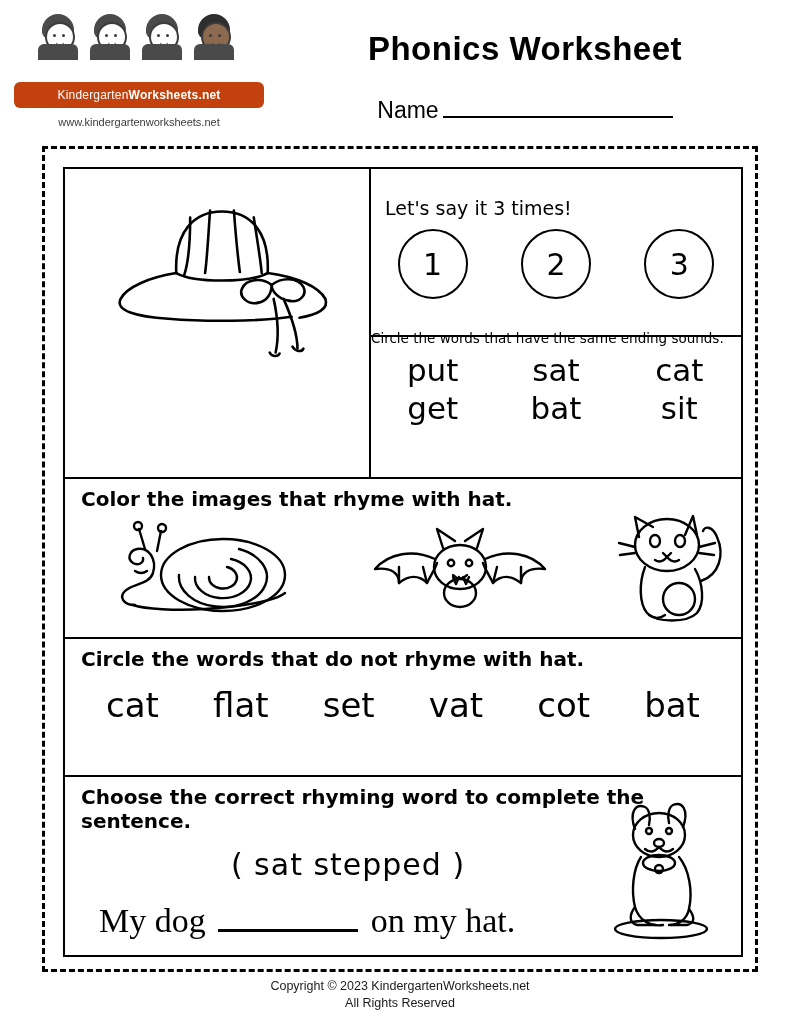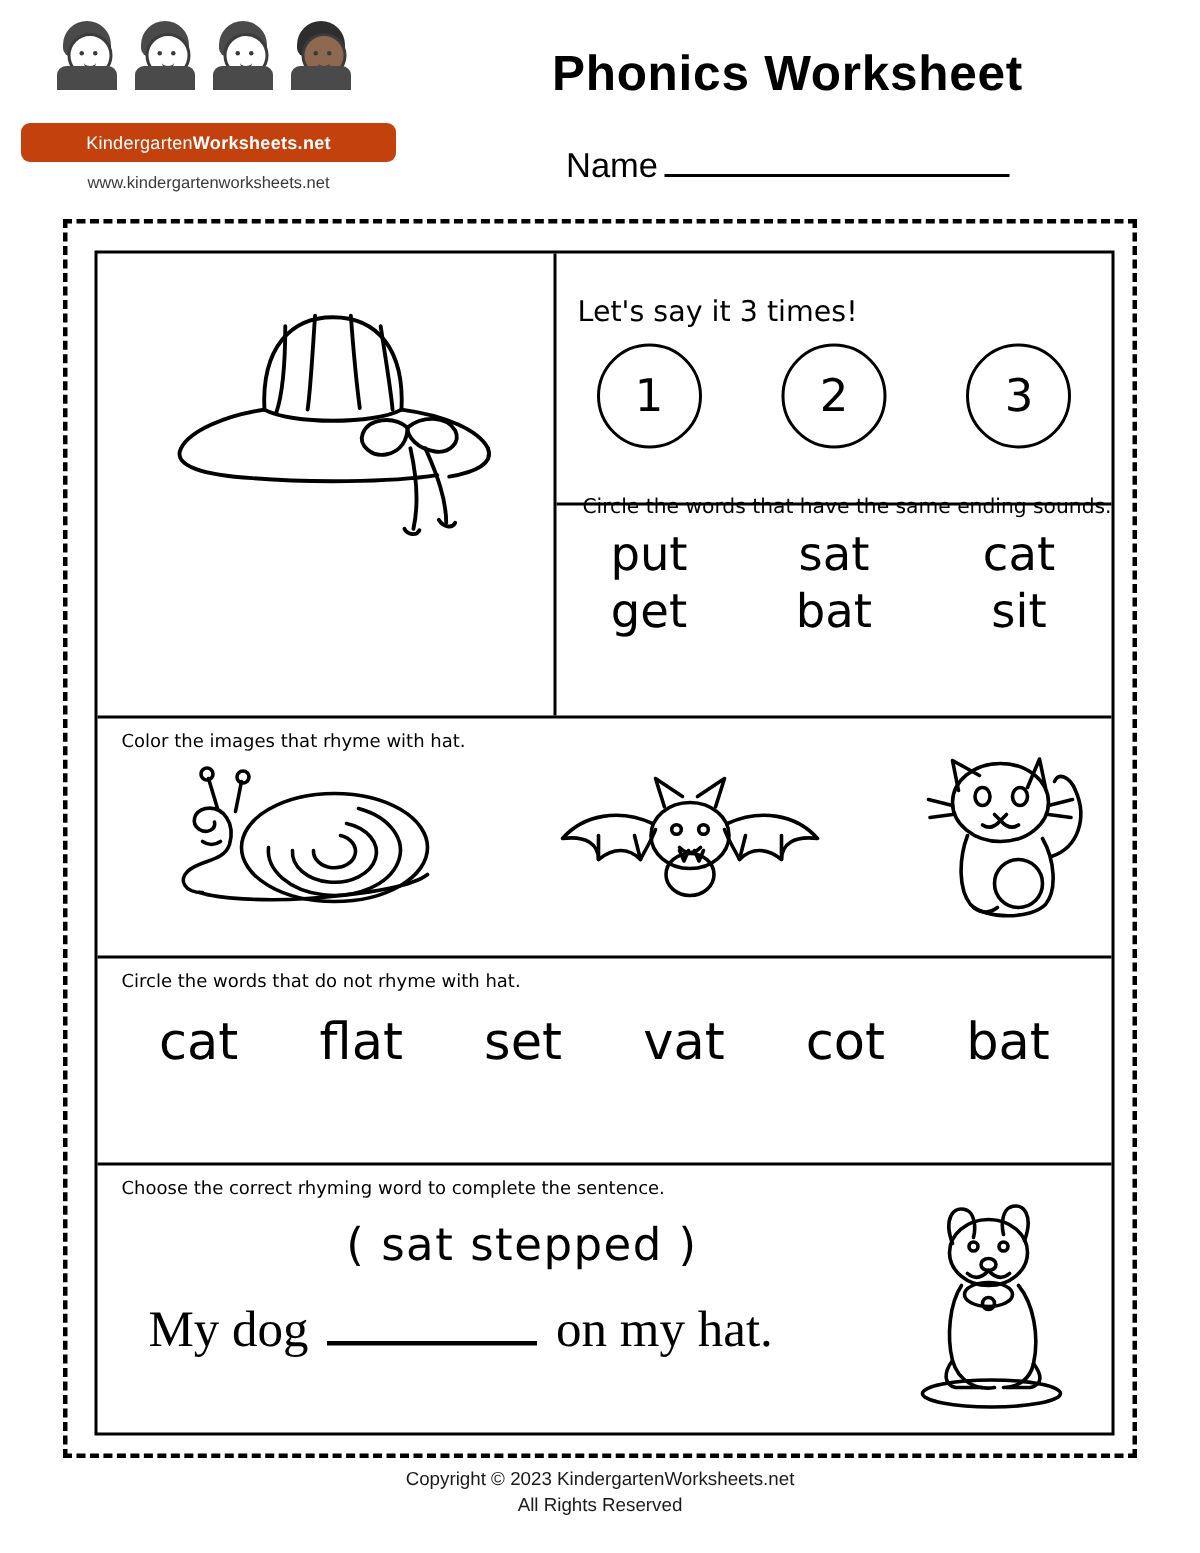--- a/index.html
+++ b/index.html
@@ -224,21 +224,21 @@
   }
 
   .right-bottom {
     position: absolute;
     left: 306px;
     top: 152px;
     right: 0;
     bottom: 0;
   }
   .instr-small {
-    text-align: right;
+    text-align: left;
     font-size: 13.5px;
     padding-top: 9px;
     font-family: "DejaVu Sans", sans-serif;
   }
   .word-grid {
     display: grid;
     grid-template-columns: repeat(3, 1fr);
     row-gap: 2px;
     margin-top: 6px;
     text-align: center;
@@ -247,23 +247,24 @@
   }
 
   
   .row2 {
     position: relative;
     height: 160px;
     border-bottom: 2px solid #000;
     box-sizing: border-box;
   }
   .instr {
-    font-size: 12px;
+    font-size: 20px;
     padding: 8px 0 0 16px;
     font-family: "DejaVu Sans", sans-serif;
+    font-weight: bold;
   }
   .rhyme-images {
     position: relative;
     height: 118px;
   }
 
   
   .row3 {
     position: relative;
     height: 138px;

